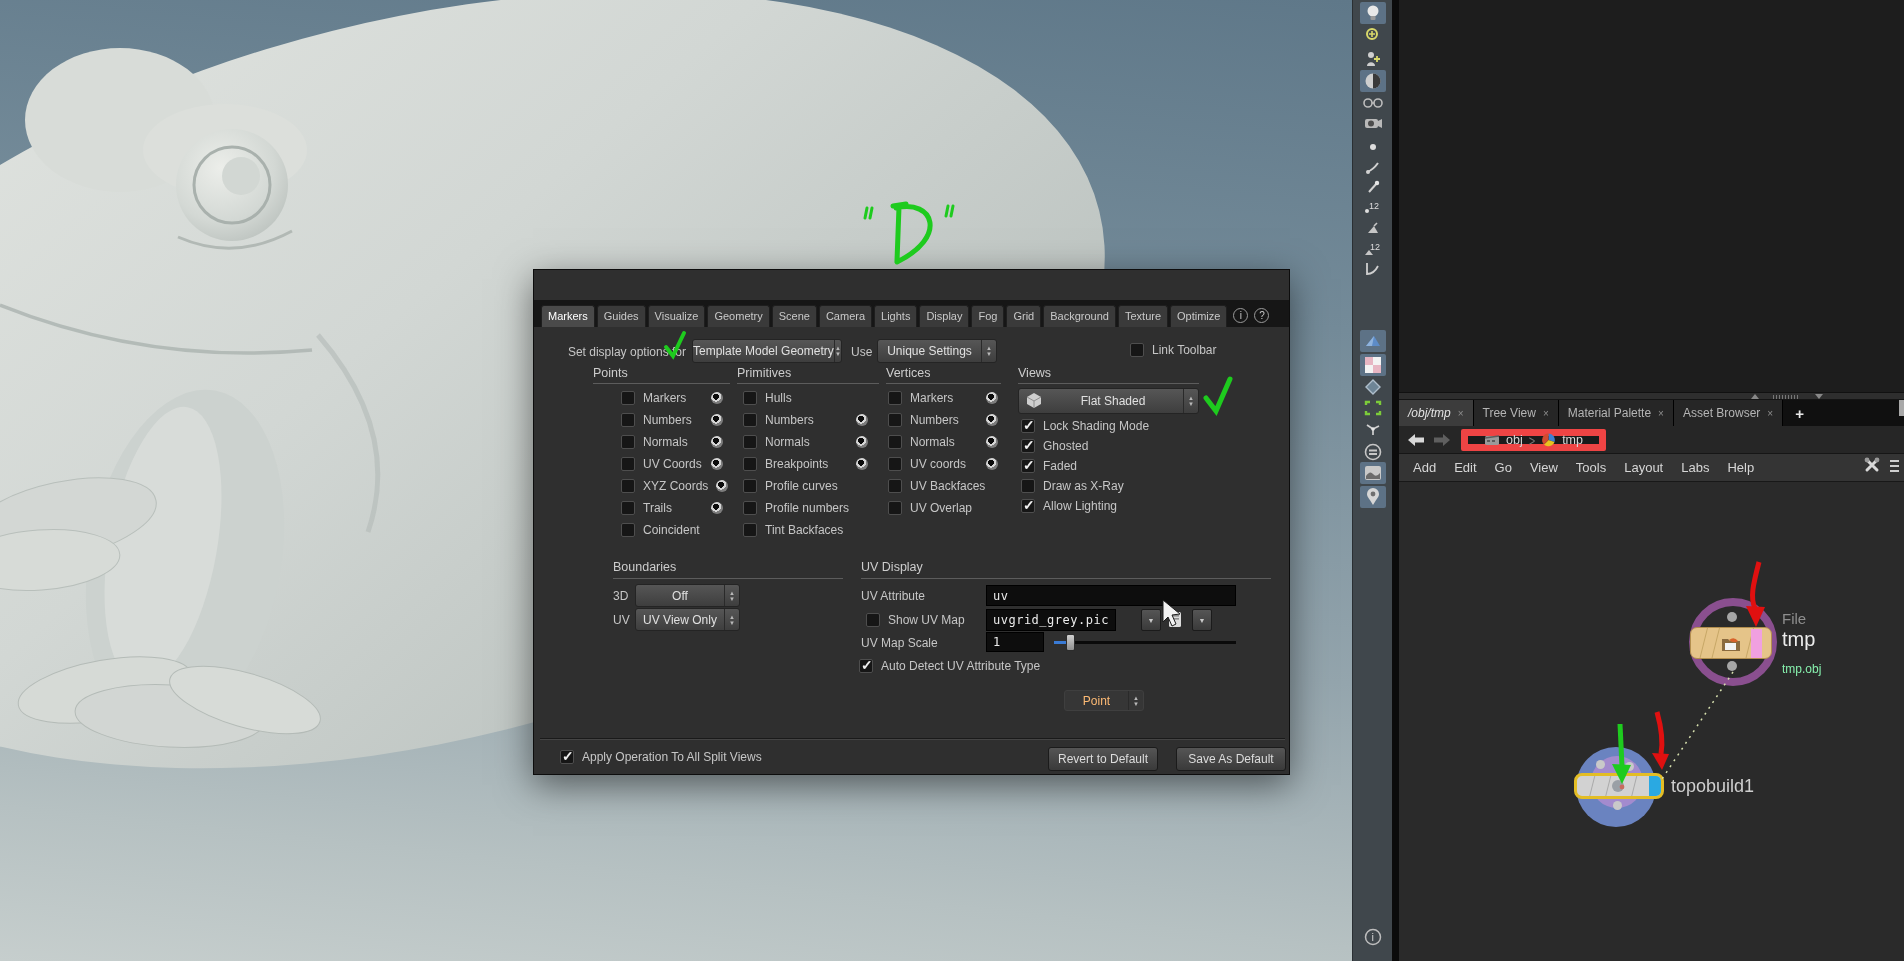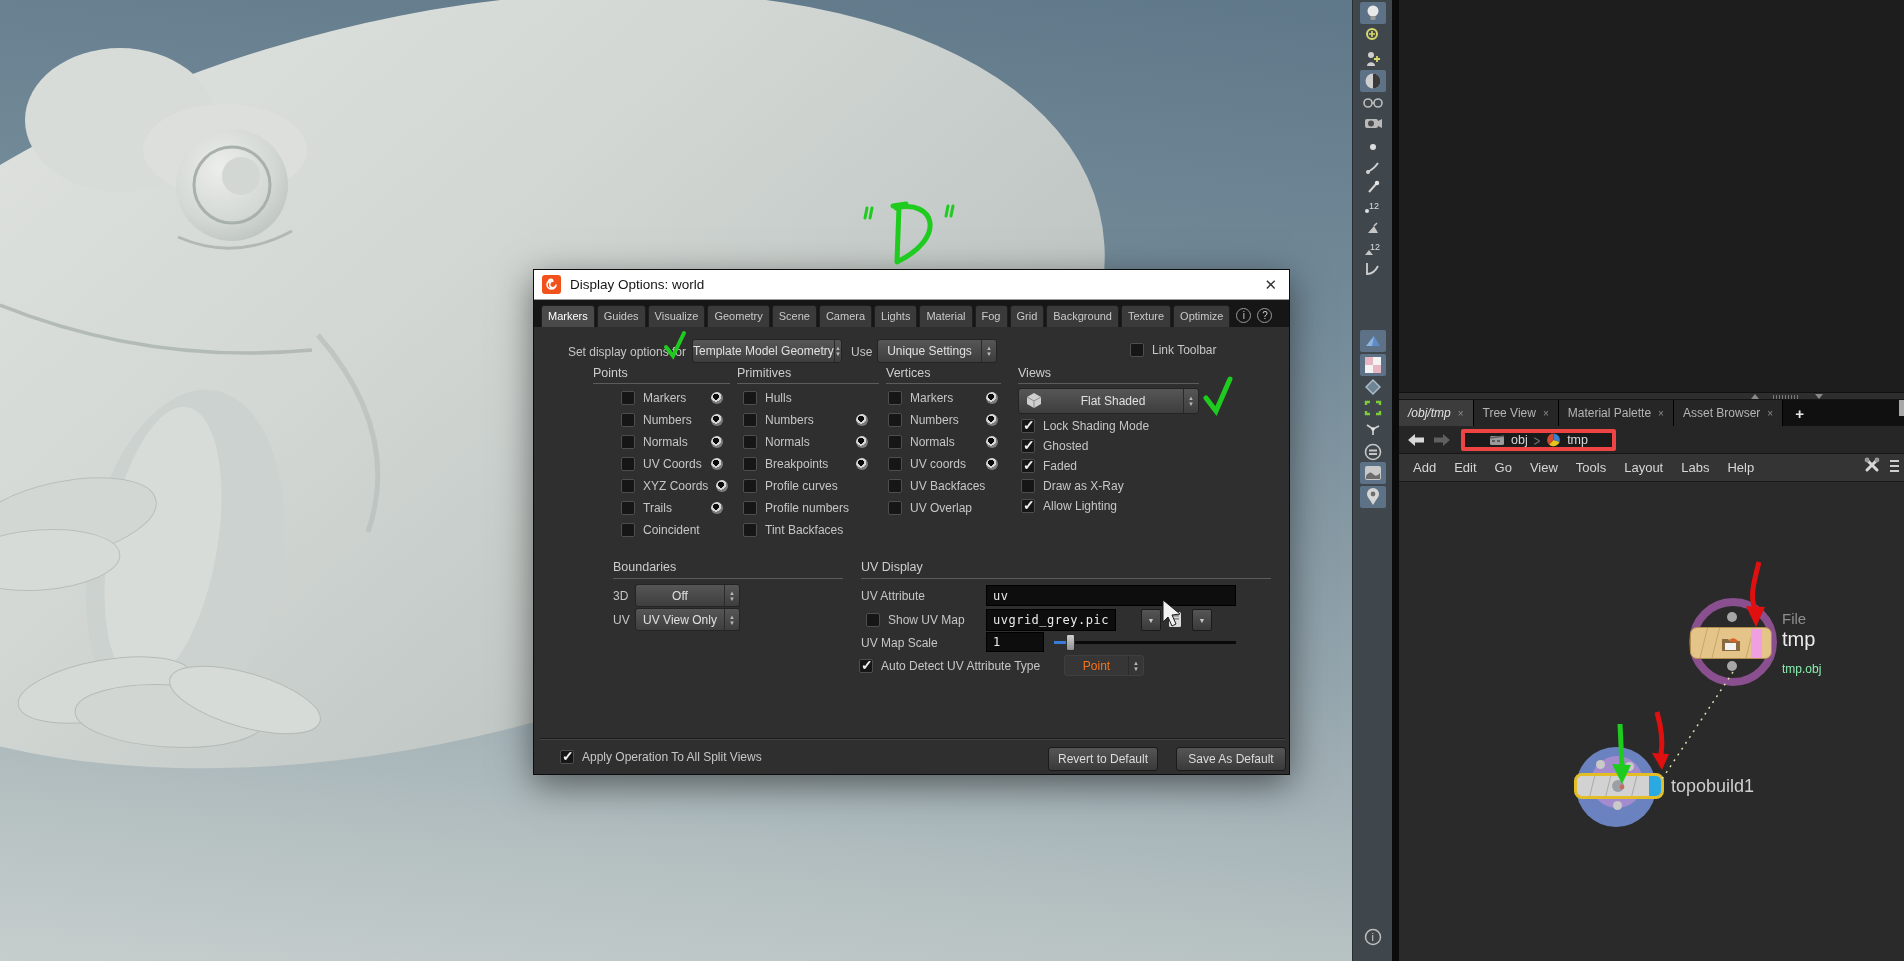--- a/index.html
+++ b/index.html
@@ -31,21 +31,21 @@
 
   .tabbar{position:absolute;left:0;top:400px;width:505px;height:26px;background:#101010;display:flex;align-items:stretch;}
   .ptab{display:flex;align-items:center;gap:7px;padding:0 9px;background:#262626;border-right:1px solid #000;color:#b5b5b5;font-size:12px;}
   .ptab.active{background:#3c3c3c;color:#e4e4e4;font-style:italic;}
   .ptab .x{color:#8d8d8d;font-size:10px;font-style:normal;}
   .newtab{display:flex;align-items:center;padding:0 12px;color:#e8e8e8;font-size:15px;font-weight:bold;}
   .tabscroll{position:absolute;right:0;top:400px;width:5px;height:16px;background:#a9a9a9;}
 
   .navbar{position:absolute;left:0;top:426px;width:505px;height:28px;background:#262626;display:flex;align-items:center;border-bottom:1px solid #161616;}
   .navarrow{width:18px;height:14px;margin-left:8px;}
-  .crumbbox{display:flex;align-items:center;gap:6px;margin-left:10px;height:22px;padding:0 24px;background:#1b1b1b;border:4px solid #ef4444;border-radius:2px;color:#d8d8d8;font-size:12.5px;}
+  .crumbbox{display:flex;align-items:center;gap:6px;margin-left:10px;height:22px;padding:0 16px;background:#1b1b1b;border:7px solid #ef4444;border-radius:2px;color:#d8d8d8;font-size:12.5px;}
   .crumbsep{color:#777;font-size:11px;transform:scaleY(1.4);}
 
   .menubar{position:absolute;left:0;top:454px;width:505px;height:28px;background:#343434;display:flex;align-items:center;gap:18px;padding-left:14px;border-bottom:1px solid #181818;color:#d6d6d6;font-size:13px;}
   .menu-right{position:absolute;right:4px;top:457px;display:flex;gap:6px;}
 
   .network{position:absolute;left:0;top:482px;width:505px;height:479px;background:#2a2a2a;}
 
   
   .ring{position:absolute;left:290px;top:598px;width:88px;height:88px;border:8px solid #8a4f8f;border-radius:50%;}
   .nodedot{position:absolute;width:10px;height:10px;border-radius:50%;background:#a6a6a6;}
@@ -71,21 +71,21 @@
   .circbtn{width:15px;height:15px;border:1px solid #9a9a9a;border-radius:50%;color:#c9c9c9;font-size:10px;display:flex;align-items:center;justify-content:center;margin:0 0 4px 4px;}
 
   .lbl{color:#c6c6c6;font-size:12px;white-space:nowrap;}
   .sect{color:#cdcdcd;font-size:12.5px;}
   .sline{height:1px;background:#5c5c5c;}
   .dd{display:flex;align-items:stretch;background:linear-gradient(#565656,#3e3e3e);border:1px solid #242424;border-radius:3px;color:#e0e0e0;font-size:12px;}
   .dd .txt{flex:1;display:flex;align-items:center;justify-content:center;white-space:nowrap;}
   .dd .spin{width:15px;border-left:1px solid #2a2a2a;display:flex;flex-direction:column;align-items:center;justify-content:center;color:#b9b9b9;}
   .dd .spin::before{content:"▲";font-size:6px;line-height:6px;}
   .dd .spin::after{content:"▼";font-size:6px;line-height:6px;}
-  .dd.disabled{background:#363636;color:#f97316;border-color:#3f3f3f;}
+  .dd.disabled{background:#363636;color:#fdba74;border-color:#3f3f3f;margin-top:35px;}
   .cb{width:14px;height:14px;background:#161616;border:1px solid #4e4e4e;border-radius:2px;position:relative;flex:none;}
   .cb.on::after{content:"✓";position:absolute;left:1px;top:-3px;color:#efefef;font-size:14px;font-weight:bold;}
   .chkrow{position:absolute;display:flex;align-items:center;gap:8px;height:16px;}
   .eye{width:12px;height:12px;border-radius:50%;flex:none;margin-left:auto;
     background:radial-gradient(circle at 42% 38%,#0c0c0c 0 3px,#d6d6d6 3px 5px,#7c7c7c 5px);}
   .fld{background:#0d0d0d;color:#ececec;font-family:"DejaVu Sans Mono",monospace;font-size:12px;display:flex;align-items:center;padding-left:6px;border:1px solid #000;letter-spacing:.5px;}
   .btn{background:linear-gradient(#555,#3a3a3a);border:1px solid #1b1b1b;border-radius:3px;color:#dcdcdc;font-size:12px;display:flex;align-items:center;justify-content:center;}
   .ddbtn{background:linear-gradient(#555,#3a3a3a);border:1px solid #1b1b1b;border-radius:2px;display:flex;align-items:center;justify-content:center;color:#c9c9c9;font-size:7px;}
   .slider-track{position:absolute;height:3px;background:#0a0a0a;}
   .slider-fill{position:absolute;height:3px;background:#3a7bd5;}
@@ -382,39 +382,30 @@
       <svg width="16" height="14" style="position:absolute;left:34px;top:3px">
           <circle cx="7" cy="7" r="6" fill="#9aa0a6"></circle>
           <circle cx="11" cy="8" r="2.4" fill="#c96a5e"></circle>
         </svg>
       <div class="bluestripe"></div>
     </div>
     <div class="nlabel" style="left:272px;top:776px;color:#cfcfcf;font-size:18px">topobuild1</div>
   </div>
 
   <div class="abs dialog">
-    <div class="titlebar">
-      <div class="hlogo">
-        <svg width="13" height="13" viewBox="0 0 13 13">
-            <path d="M6.5,2 A4.5,4.5 0 1 0 11,6.5 A3.2,3.2 0 1 1 7.8,3.3 A2,2 0 1 0 5.8,5.3" fill="none" stroke="#ffffff" stroke-width="1.5"></path>
-          </svg>
-      </div>
-      <span class="dtitle">Display Options:  world</span>
-      <span class="dclose">✕</span>
-    </div>
 
     <div class="tabstrip">
       <div class="dtab active">Markers</div>
       <div class="dtab">Guides</div>
       <div class="dtab">Visualize</div>
       <div class="dtab">Geometry</div>
       <div class="dtab">Scene</div>
       <div class="dtab">Camera</div>
       <div class="dtab">Lights</div>
-      <div class="dtab">Material</div>
+      <div class="dtab">Display</div>
       <div class="dtab">Fog</div>
       <div class="dtab">Grid</div>
       <div class="dtab">Background</div>
       <div class="dtab">Texture</div>
       <div class="dtab">Optimize</div>
       <div class="circbtn">i</div>
       <div class="circbtn">?</div>
     </div>
 
     <div class="abs lbl" style="left:20px;top:75px;width:132px;text-align:right">Set display options for</div>

